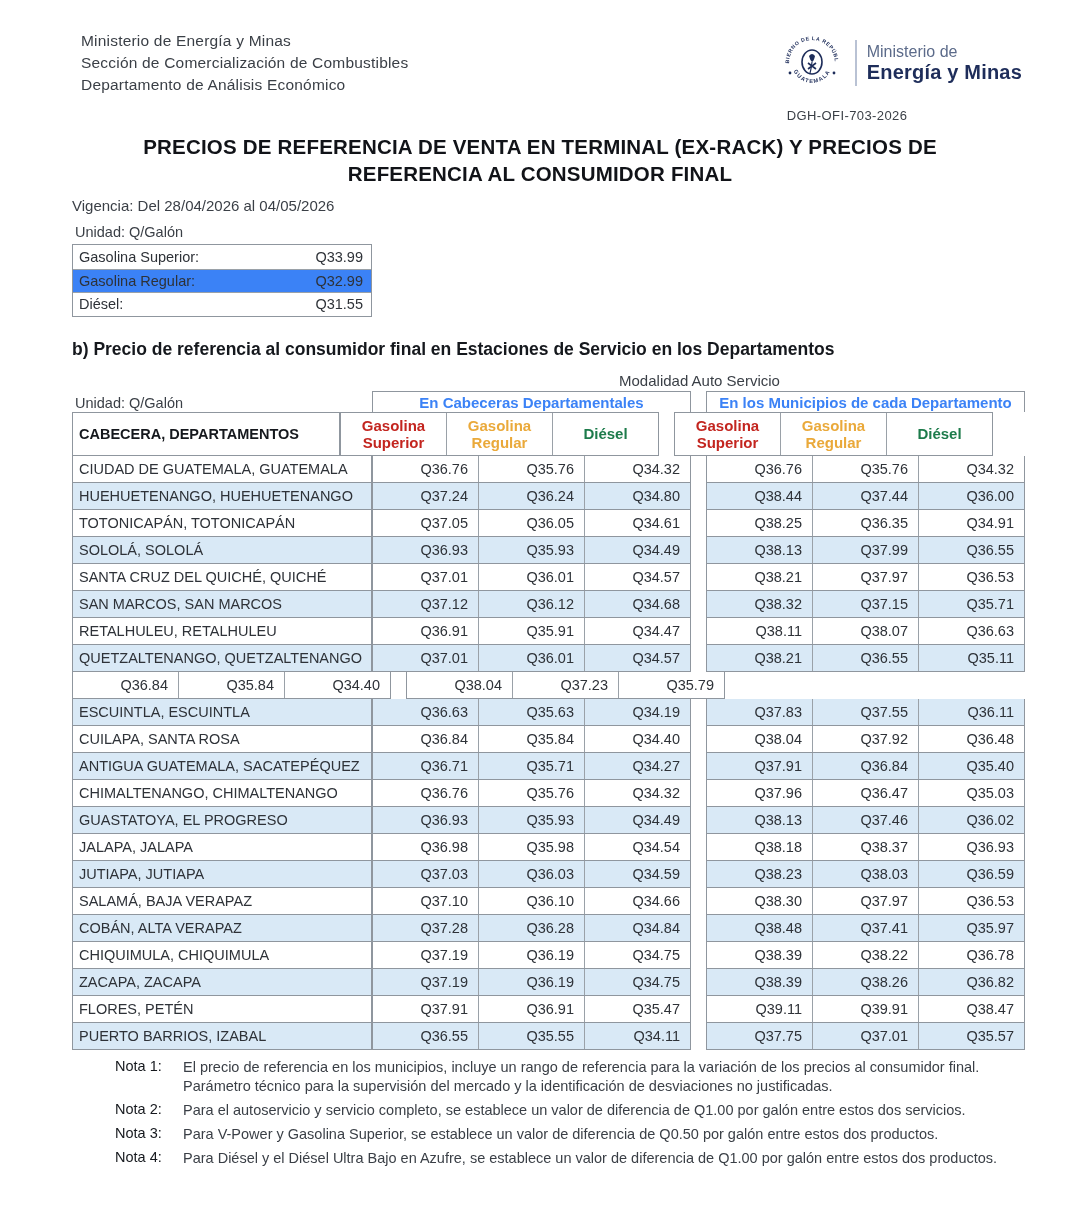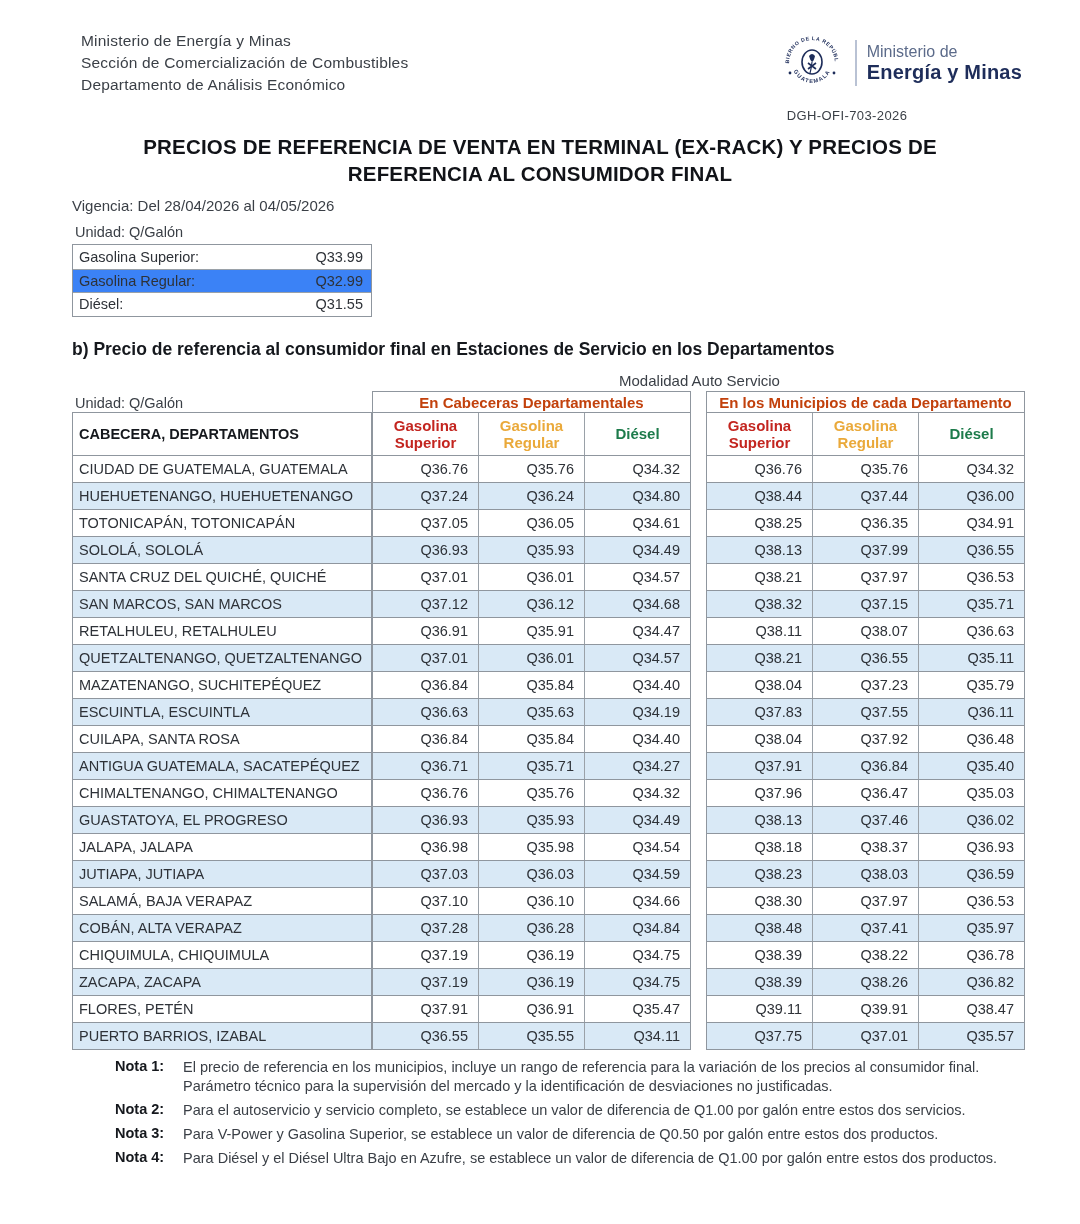--- a/index.html
+++ b/index.html
@@ -45,25 +45,25 @@
   .modality { text-align:center; width:655px; margin:12px 0 0 372px; font-size:15px; color:#3a3f46; }
   .tbl-area { position:relative; margin:2px 0 0 72px; width:953px; }
   .unit2 { position:absolute; left:3px; top:4px; font-size:14.5px; color:#3a3f46; }
 
   .grid { display:flex; flex-direction:column; }
   .hrow1 { display:flex; }
   .g-spacer { width:300px; }
   .g-gap { width:15px; }
   .g-head {
     width:319px; border:1px solid #8f969e; border-bottom:none; text-align:center;
-    font-size:15px; font-weight:800; color:#c2410c; padding:2px 0 1px;
+    font-size:15px; font-weight:800; color:#3b82f6; padding:2px 0 1px;
   }
   .hrow2 { display:flex; }
   .name-head {
-    width:300px; border:1px solid #8f969e; display:flex; align-items:center;
+    width:268px; border:1px solid #8f969e; display:flex; align-items:center;
     font-size:14.5px; font-weight:800; color:#15181d; padding-left:6px;
   }
   .fuel-group { width:319px; display:flex; border:1px solid #8f969e; }
   .fuel-head {
     flex:1; display:flex; align-items:center; justify-content:center; text-align:center;
     font-size:15px; font-weight:800; line-height:17px; padding:4px 8px;
     border-left:1px solid #9aa1a8;
   }
   .fuel-head:first-child { border-left:none; }
 
@@ -78,21 +78,21 @@
     font-size:14.5px; color:#2e3238; padding-right:10px; border-left:1px solid #9aa1a8;
   }
   .val-cell:first-child { border-left:none; }
   .trow.alt .name-cell, .trow.alt .val-cell { background:#d9e9f6; }
   .trow .name-cell, .trow .val-cell { background:#fff; }
   .trow.alt .name-cell, .trow.alt .val-cell { background:#d9e9f6; }
 
   
   .notes { margin:8px 0 0 115px; width:905px; }
   .note { display:flex; margin-top:5px; }
-  .note-label { width:68px; flex:none; font-weight:700; font-size:14.5px; color:#15181d; }
+  .note-label { width:68px; flex:none; font-weight:400; font-size:14.5px; color:#15181d; }
   .note-text { font-size:14.5px; line-height:19px; color:#3a3f46; max-width:840px; }
 </style>
 </head>
 <body>
 
 <div class="page">
 
   <div class="top">
     <div class="org-lines">
       <div>Ministerio de Energía y Minas</div>
@@ -284,21 +284,20 @@
               <div class="val-cell">Q34.57</div>
             </div>
             <div class="g-gap"></div>
             <div class="val-group">
               <div class="val-cell">Q38.21</div>
               <div class="val-cell">Q36.55</div>
               <div class="val-cell">Q35.11</div>
             </div>
           </div>
           <div class="trow">
-            <div class="name-cell">MAZATENANGO, SUCHITEPÉQUEZ</div>
             <div class="val-group">
               <div class="val-cell">Q36.84</div>
               <div class="val-cell">Q35.84</div>
               <div class="val-cell">Q34.40</div>
             </div>
             <div class="g-gap"></div>
             <div class="val-group">
               <div class="val-cell">Q38.04</div>
               <div class="val-cell">Q37.23</div>
               <div class="val-cell">Q35.79</div>

